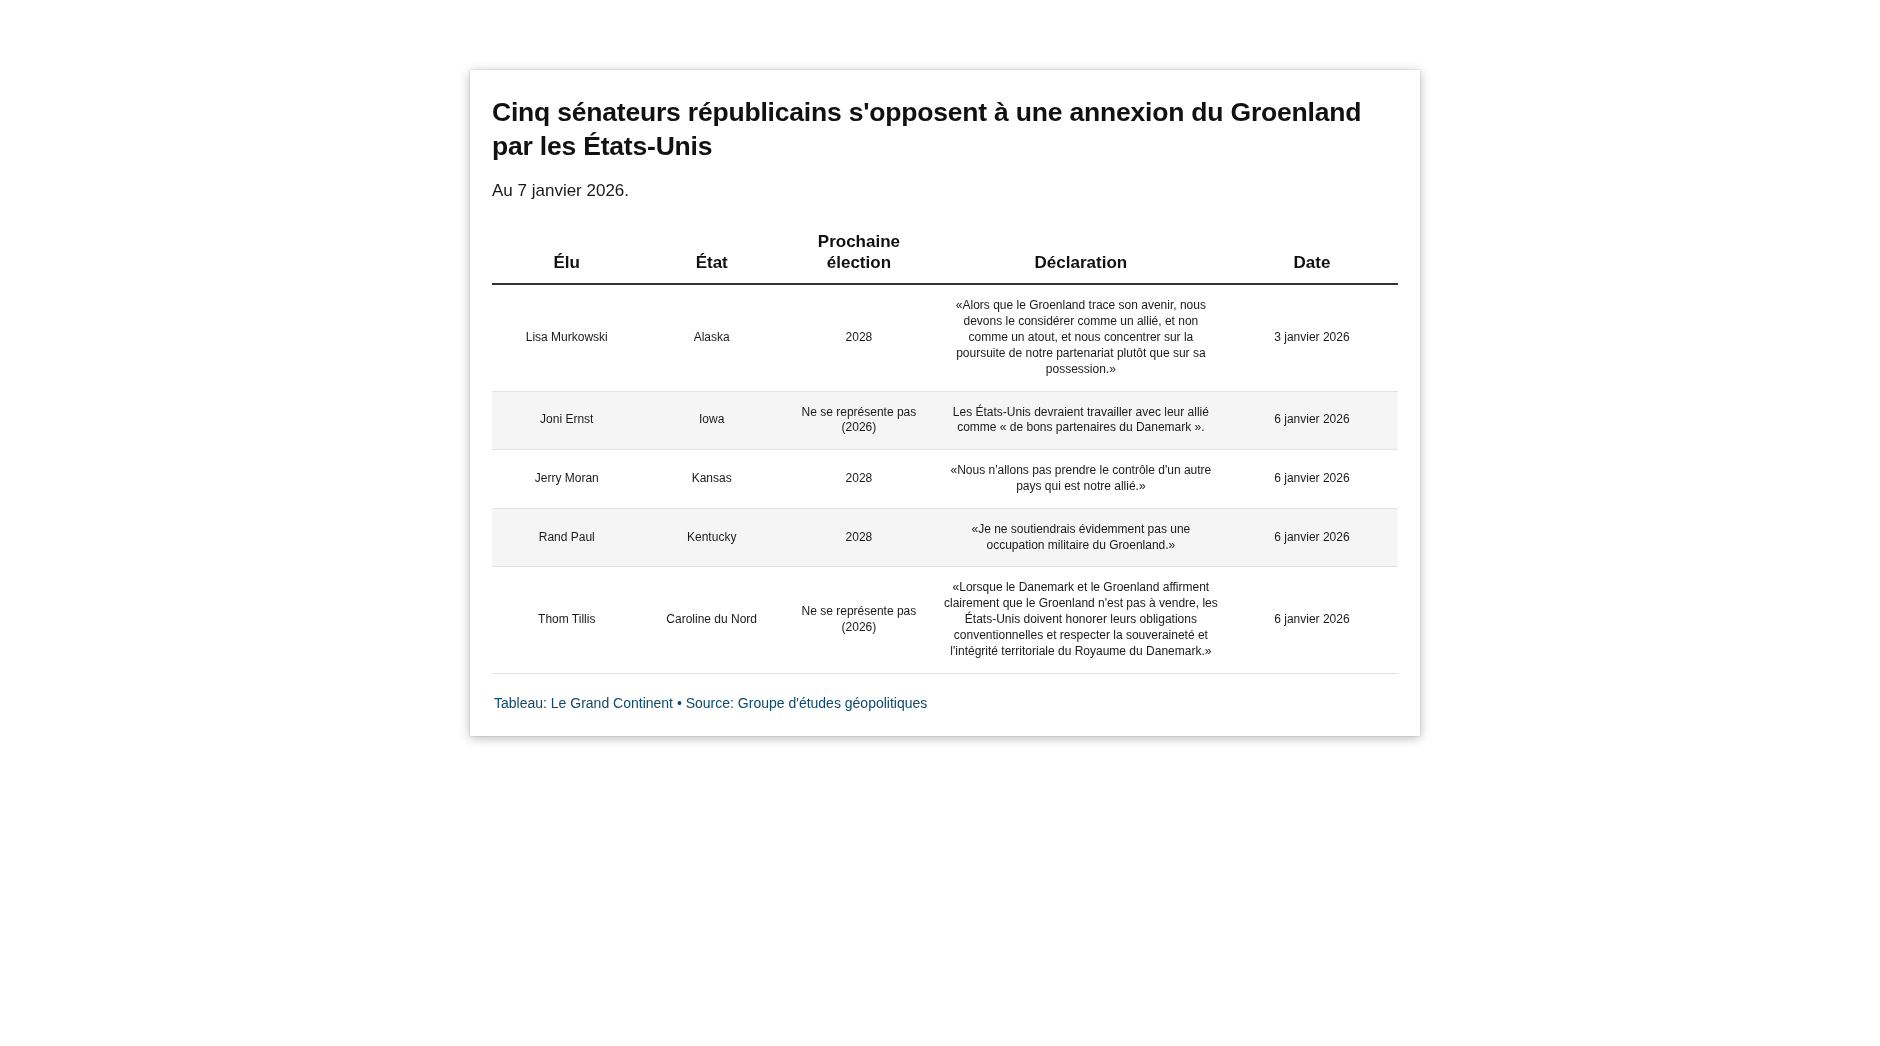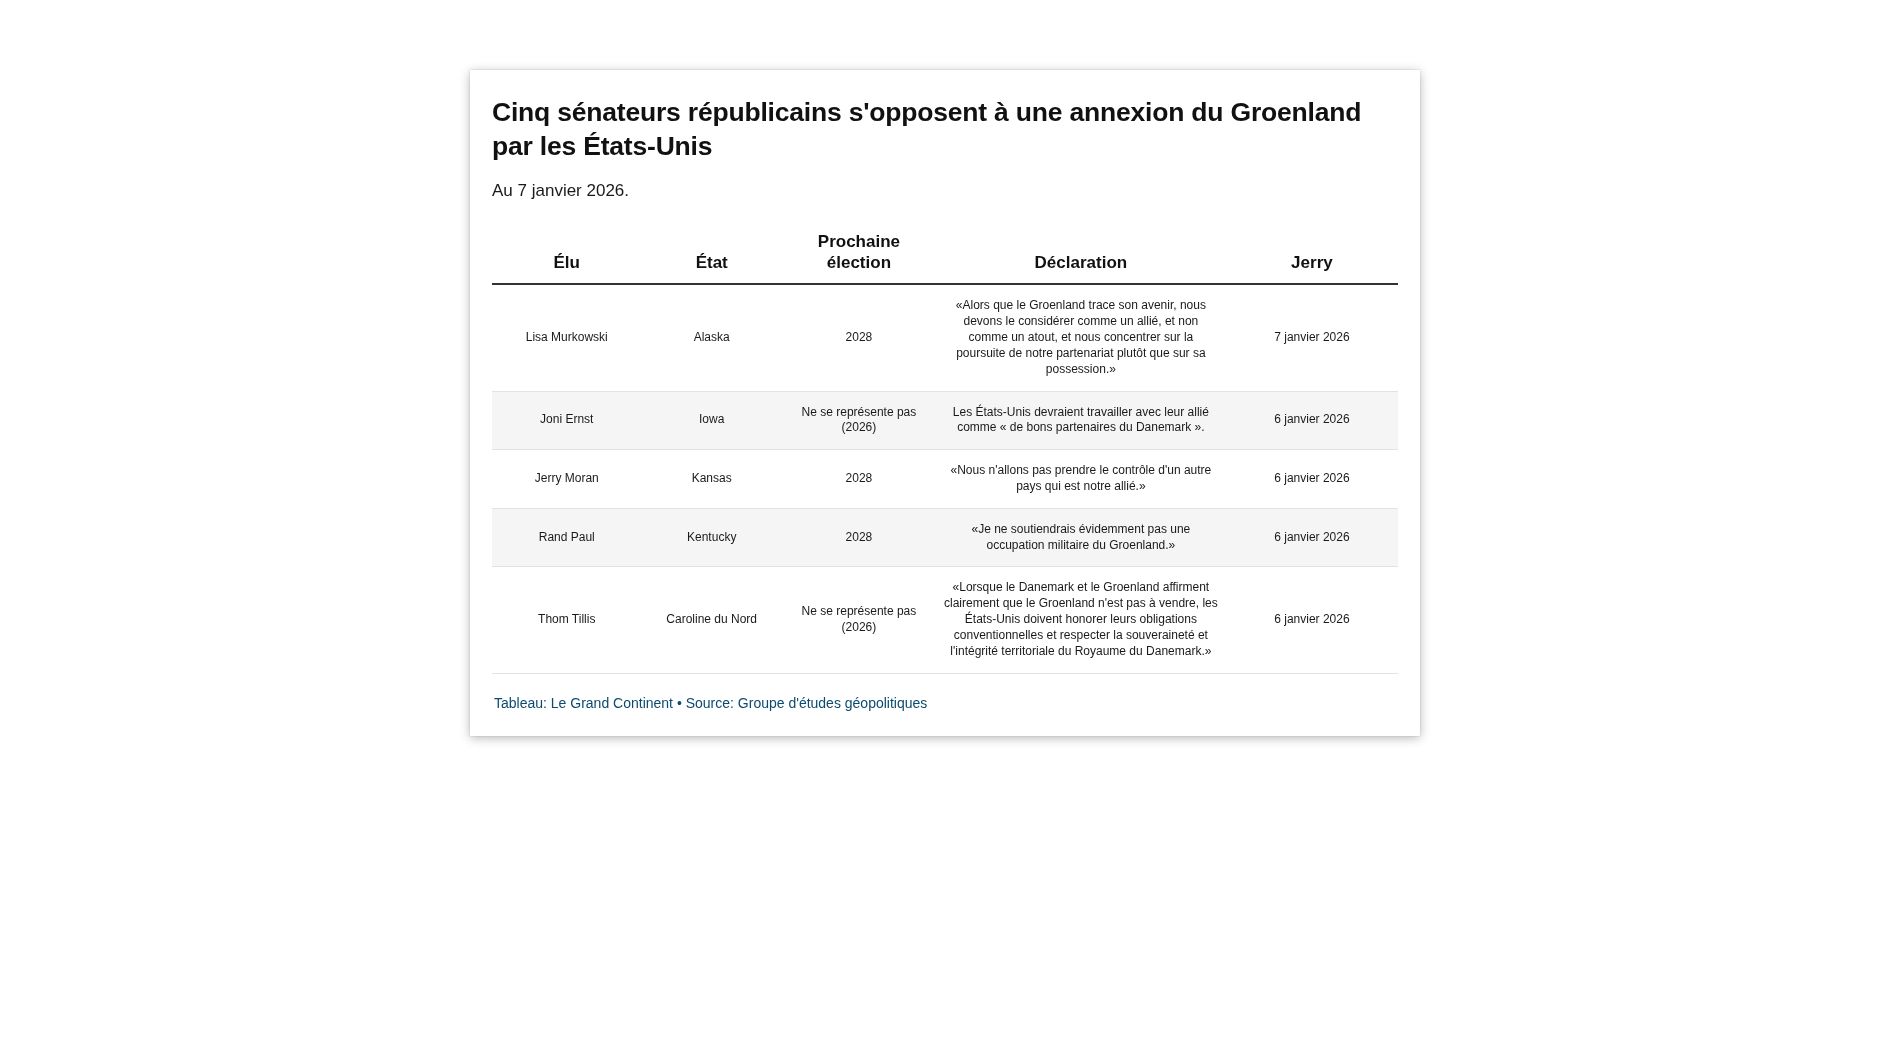--- a/index.html
+++ b/index.html
@@ -112,30 +112,30 @@
         <col class="col-elec">
         <col class="col-decl">
         <col class="col-date">
       </colgroup>
       <thead>
         <tr>
           <th>Élu</th>
           <th>État</th>
           <th>Prochaine élection</th>
           <th>Déclaration</th>
-          <th>Jerry</th>
+          <th>Date</th>
         </tr>
       </thead>
       <tbody>
         <tr>
           <td>Lisa Murkowski</td>
           <td>Alaska</td>
           <td>2028</td>
           <td class="decl">«Alors que le Groenland trace son avenir, nous devons le considérer comme un allié, et non comme un atout, et nous concentrer sur la poursuite de notre partenariat plutôt que sur sa possession.»</td>
-          <td>7 janvier 2026</td>
+          <td>3 janvier 2026</td>
         </tr>
         <tr class="alt">
           <td>Joni Ernst</td>
           <td>Iowa</td>
           <td>Ne se représente pas (2026)</td>
           <td class="decl">Les États-Unis devraient travailler avec leur allié comme « de bons partenaires du Danemark ».</td>
           <td>6 janvier 2026</td>
         </tr>
         <tr>
           <td>Jerry Moran</td>

